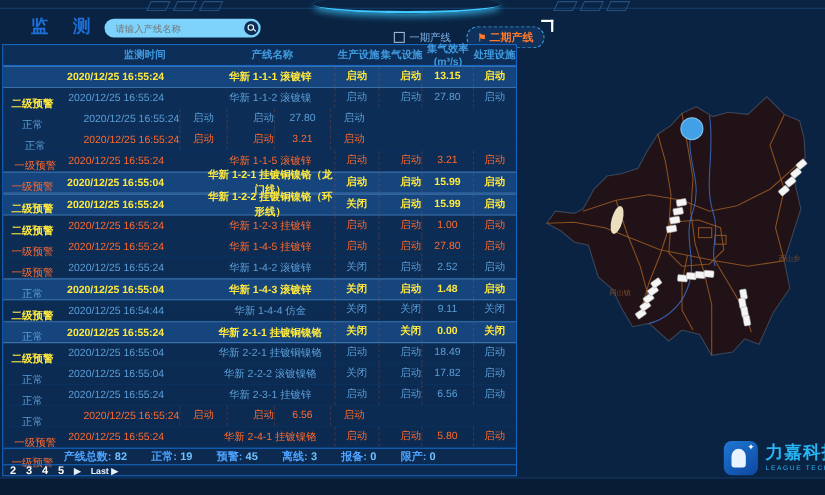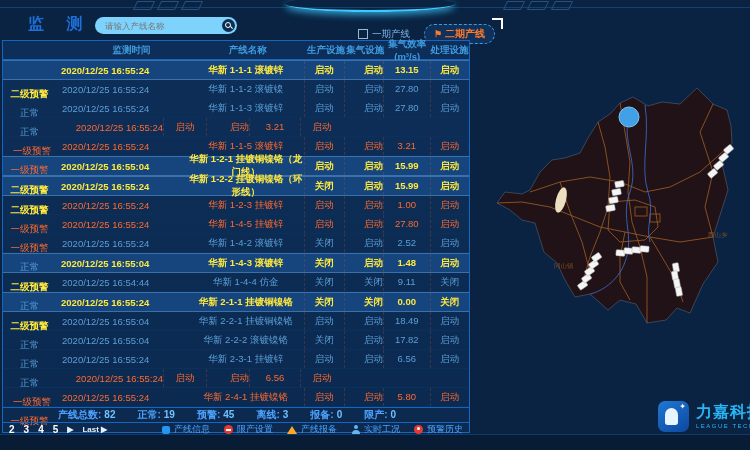--- a/index.html
+++ b/index.html
@@ -141,21 +141,20 @@
     <div class="c2">华新 1-1-2 滚镀镍</div>
     <div class="c3">启动</div>
     <div class="c4">启动</div>
     <div class="c5">27.80</div>
     <div class="c6">启动</div>
   </div>
 
   <div class="tr lv-normal">
     <div class="c0">正常</div>
     <div class="c1">2020/12/25 16:55:24</div>
-    <div class="c2">华新 1-1-3 滚镀锌</div>
     <div class="c3">启动</div>
     <div class="c4">启动</div>
     <div class="c5">27.80</div>
     <div class="c6">启动</div>
   </div>
 
   <div class="tr lv-warn1">
     <div class="c0">一级预警</div>
     <div class="c1">2020/12/25 16:55:24</div>
     <div class="c3">启动</div>
@@ -318,46 +317,20 @@
 </div>
     <div class="pfooter">
       <div class="pager" id="pager">
           <span class="pg">2</span>
           <span class="pg">3</span>
           <span class="pg">4</span>
           <span class="pg">5</span>
           <span class="nav">▶</span>
           <span class="nav">Last ▶</span>
         </div>
-      <div class="legend" id="legend">
-  <div class="leg">
-    <span class="ic info-square-icon"></span>
-    <span>产线信息</span>
-  </div>
-
-  <div class="leg">
-    <span class="ic ban-circle-icon"></span>
-    <span>限产设置</span>
-  </div>
-
-  <div class="leg">
-    <span class="ic warning-triangle-icon"></span>
-    <span>产线报备</span>
-  </div>
-
-  <div class="leg">
-    <span class="ic worker-icon"></span>
-    <span>实时工况</span>
-  </div>
-
-  <div class="leg">
-    <span class="ic alarm-history-icon"></span>
-    <span>预警历史</span>
-  </div>
-</div>
     </div>
   </div>
 
   <svg class="map" width="280" height="358" viewBox="0 0 280 358">
     <polygon points="150,61 163,55 178,64 192,60 210,62 227,46 243,62 257,68 261,84 262,101 252,122 258,148 243,195 248,220 233,242 220,271 207,266 196,278 177,281 166,262 150,258 138,268 120,252 105,255 95,238 87,221 74,210 65,181 52,178 40,168 27,161 35,150 52,152 60,148 70,130 82,118 95,116 110,111 118,96 128,80 140,72" fill="#201216" stroke="#6b7b8f" stroke-opacity="0.45" stroke-width="1"></polygon>
     <g fill="none" stroke="#9a5a24" stroke-width="1" stroke-opacity="0.85">
       <polyline points="60,150 90,140 120,135 150,140 175,150 200,145 230,130 258,105"></polyline>
       <polyline points="128,80 135,105 140,135 138,165 130,190 120,215 112,243"></polyline>
       <polyline points="150,61 155,90 160,120 158,150 162,180 170,205 177,235 177,281"></polyline>
       <polyline points="27,161 52,160 80,165 105,175 130,185 155,190 180,195 210,200 243,195"></polyline>

